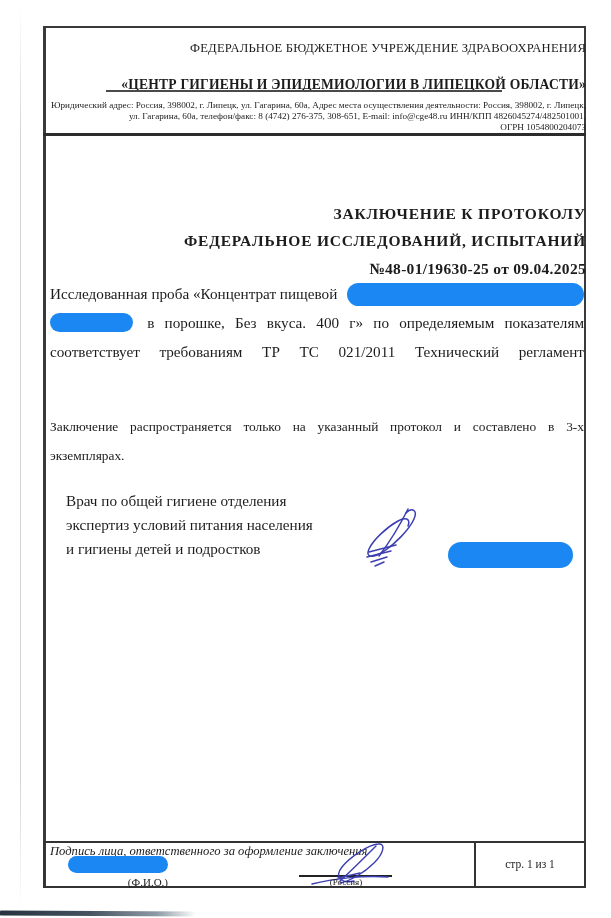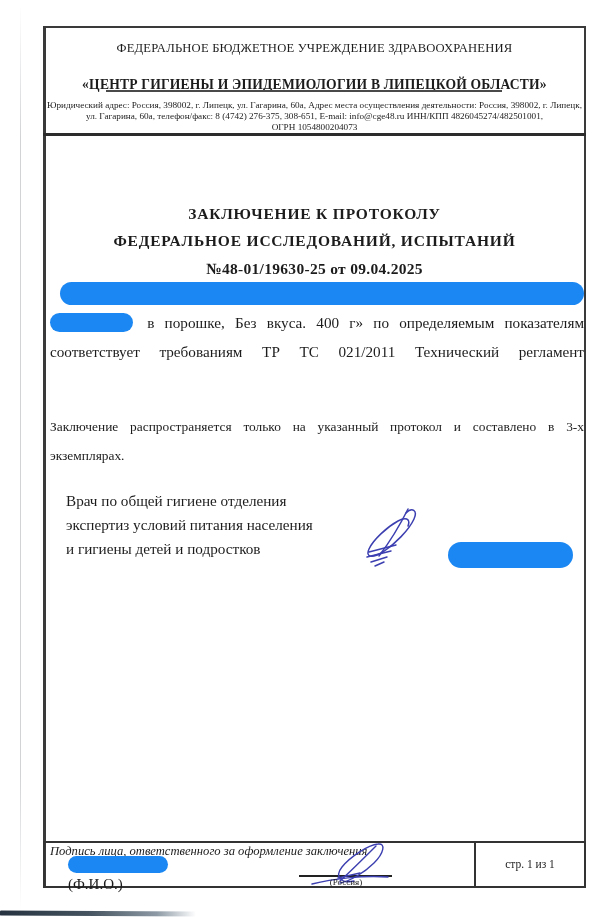--- a/index.html
+++ b/index.html
@@ -6,21 +6,21 @@
   .page{
     position:relative;width:611px;height:918px;background:#ffffff;
     font-family:"Liberation Serif","DejaVu Serif",serif;color:#1c1c1c;
     overflow:hidden;
   }
   .abs{position:absolute;}
   .doc-border{
     left:43px;top:26px;width:543px;height:862px;box-sizing:border-box;
     border:2px solid #3a3a3a;border-left-width:3px;
   }
-  .center{text-align:center;}
+  .center{text-align:right;}
   .org1{top:41px;left:43px;width:543px;font-size:12.6px;letter-spacing:.2px;}
   .org2{top:57px;left:43px;width:543px;font-size:13.6px;font-weight:bold;letter-spacing:.2px;margin-top:20px;}
   .header-rule{top:90px;left:106px;width:396px;height:1.5px;background:#4a4a4a;}
   .addr{left:43px;width:543px;font-size:9.2px;line-height:11.4px;white-space:nowrap;}
   .addr1{top:100px;} .addr2{top:111px;} .addr3{top:122px;}
   .thick-rule{top:133px;left:43px;width:543px;height:3px;background:#2c2c2c;}
   .title-line{left:43px;width:543px;font-weight:bold;font-size:15.5px;letter-spacing:.8px;}
   .title1{top:205px;} .title2{top:232px;} .title3{top:260px;letter-spacing:.3px;}
   .bodyline{left:50px;width:534px;font-size:15.2px;line-height:24px;}
   .just{text-align:justify;text-align-last:justify;}
@@ -34,21 +34,21 @@
   .blob-p1a{flex:1;height:23px;margin-left:10px;border-radius:12px;}
   .blob-p1b{display:inline-block;width:83px;height:19px;border-radius:10px;vertical-align:-4px;margin-right:4px;}
   .blob-mid{left:448px;top:542px;width:125px;height:26px;border-radius:13px;}
   .blob-fio{left:68px;top:856px;width:100px;height:17px;border-radius:9px;}
   .sig{color:var(--ink,#3c3fb0);}
   .sig-mid{left:356px;top:504px;}
   .sig-foot{left:290px;top:840px;}
   .footer-table{left:43px;top:841px;width:543px;height:47px;box-sizing:border-box;border:2px solid #333;}
   .footer-divider{left:474px;top:843px;width:2px;height:43px;background:#333;}
   .footer-caption{left:50px;top:844px;font-size:12.6px;font-style:italic;}
-  .fio-label{left:68px;top:876px;width:100px;text-align:left;font-size:15px;}
+  .fio-label{left:68px;top:876px;width:100px;text-align:right;font-size:11px;}
   .sig-rule{left:299px;top:875px;width:93px;height:1.5px;background:#222;}
   .sign-label{left:301px;top:877px;width:90px;text-align:center;font-size:9px;}
   .page-num{left:476px;top:841px;width:108px;height:45px;display:flex;align-items:center;justify-content:center;font-size:11.5px;}
   .scan-band{left:0;top:911px;width:196px;height:5px;border-radius:1px;transform:rotate(.3deg);
     background:linear-gradient(to right,#26323f 0%,#44535f 45%,#8d9aa5 80%,rgba(255,255,255,0) 100%);}
   .scan-edge{left:20px;top:4px;width:1px;height:906px;
     background:linear-gradient(rgba(140,145,150,0),rgba(140,145,150,.4) 15%,rgba(140,145,150,.4) 85%,rgba(140,145,150,0));}
 </style>
 </head>
 <body>
@@ -64,20 +64,21 @@
   <div class="abs addr addr1 center">Юридический адрес: Россия, 398002, г. Липецк, ул. Гагарина, 60а, Адрес места осуществления деятельности: Россия, 398002, г. Липецк,</div>
   <div class="abs addr addr2 center">ул. Гагарина, 60а, телефон/факс: 8 (4742) 276-375, 308-651,  E-mail: info@cge48.ru ИНН/КПП 4826045274/482501001,</div>
   <div class="abs addr addr3 center">ОГРН 1054800204073</div>
   <div class="abs thick-rule"></div>
 
   <div class="abs title-line title1 center">ЗАКЛЮЧЕНИЕ К ПРОТОКОЛУ</div>
   <div class="abs title-line title2 center">ФЕДЕРАЛЬНОЕ ИССЛЕДОВАНИЙ, ИСПЫТАНИЙ</div>
   <div class="abs title-line title3 center">№48-01/19630-25 от 09.04.2025</div>
 
   <div class="abs bodyline p1l1">
+    <span>Исследованная проба «Концентрат пищевой</span>
     <span class="redaction blob-p1a"></span>
   </div>
   <div class="abs bodyline just p1l2"><span class="redaction blob-p1b"></span> <span>в порошке, Без вкуса. 400 г» по определяемым показателям</span></div>
   <div class="abs bodyline just p1l3">соответствует требованиям ТР ТС 021/2011 Технический регламент</div>
 
   <div class="abs bodyline p2 just p2l1">Заключение распространяется только на указанный протокол и составлено в 3-х</div>
   <div class="abs bodyline p2 p2l2">экземплярах.</div>
 
   <div class="abs signer s1">Врач по общей гигиене отделения</div>
   <div class="abs signer s2">экспертиз условий питания населения</div>

